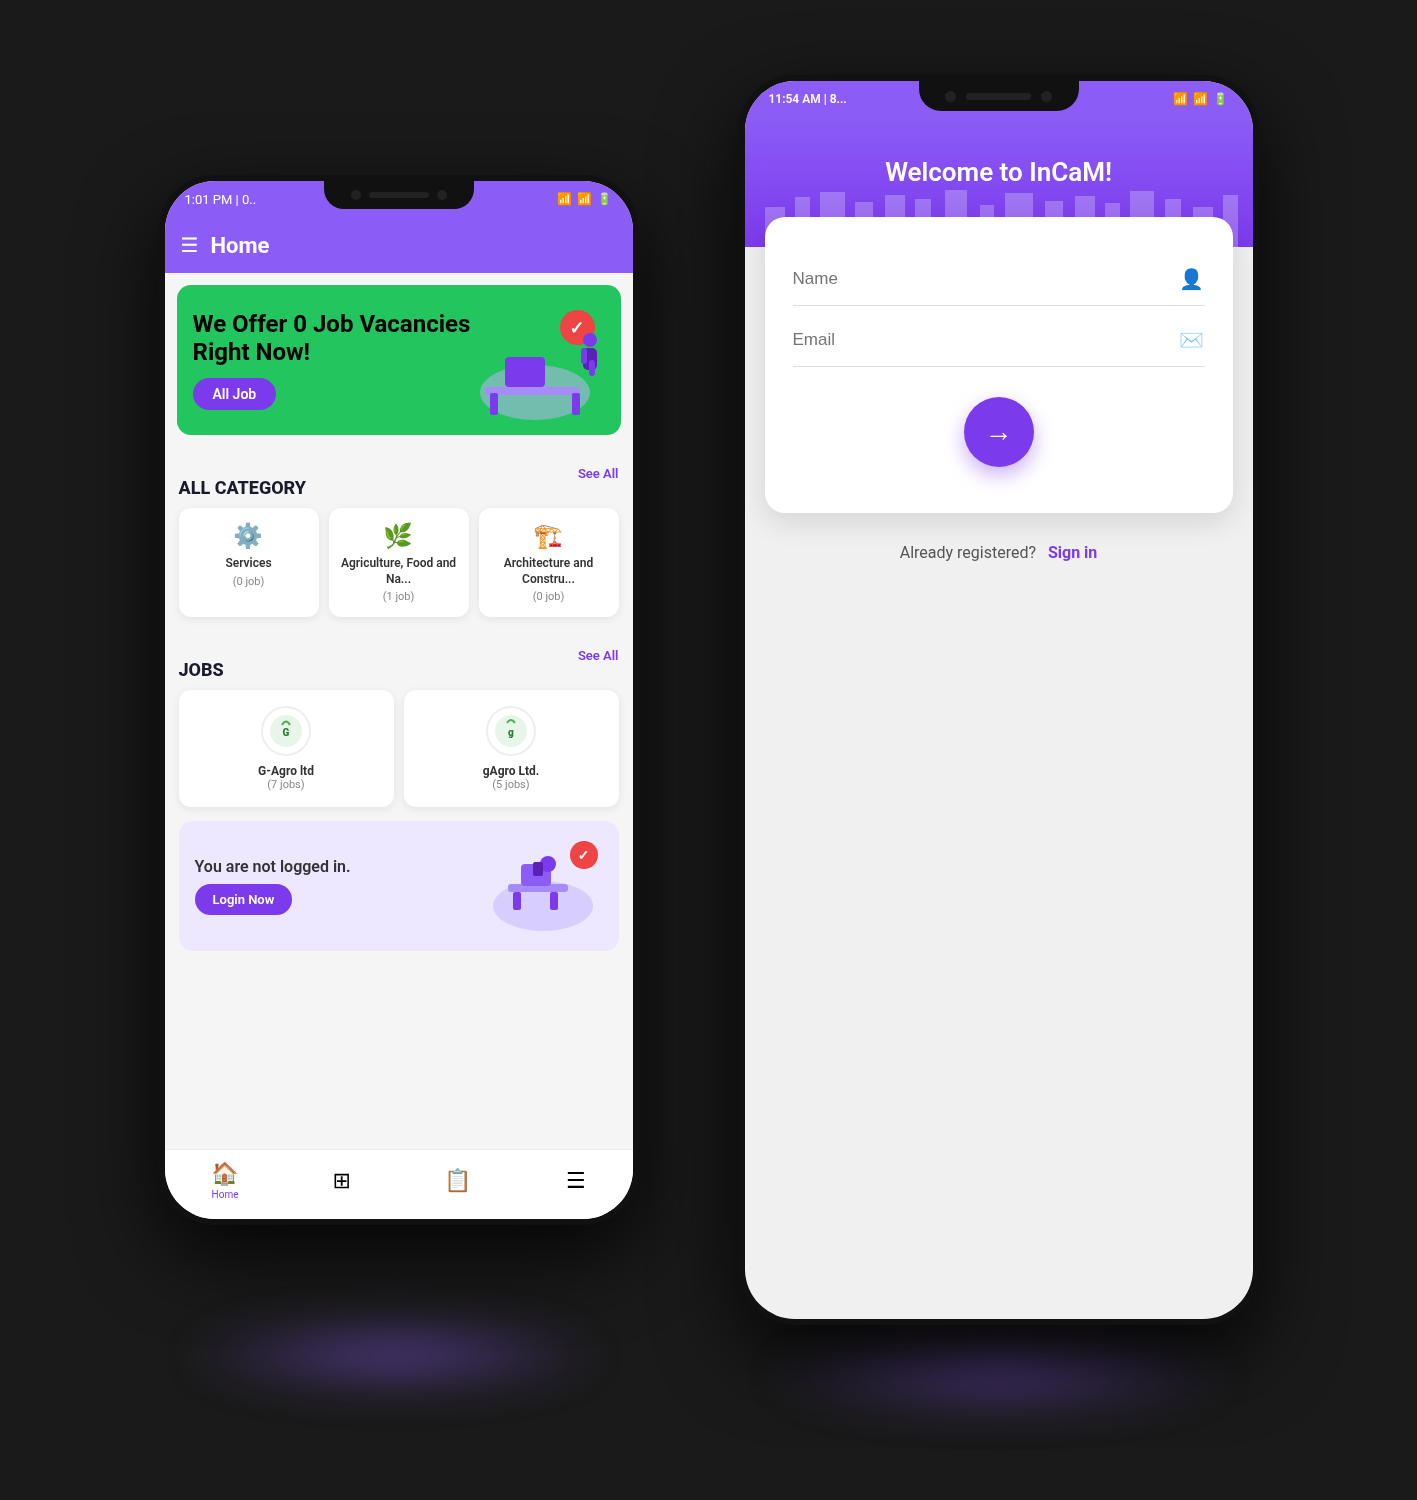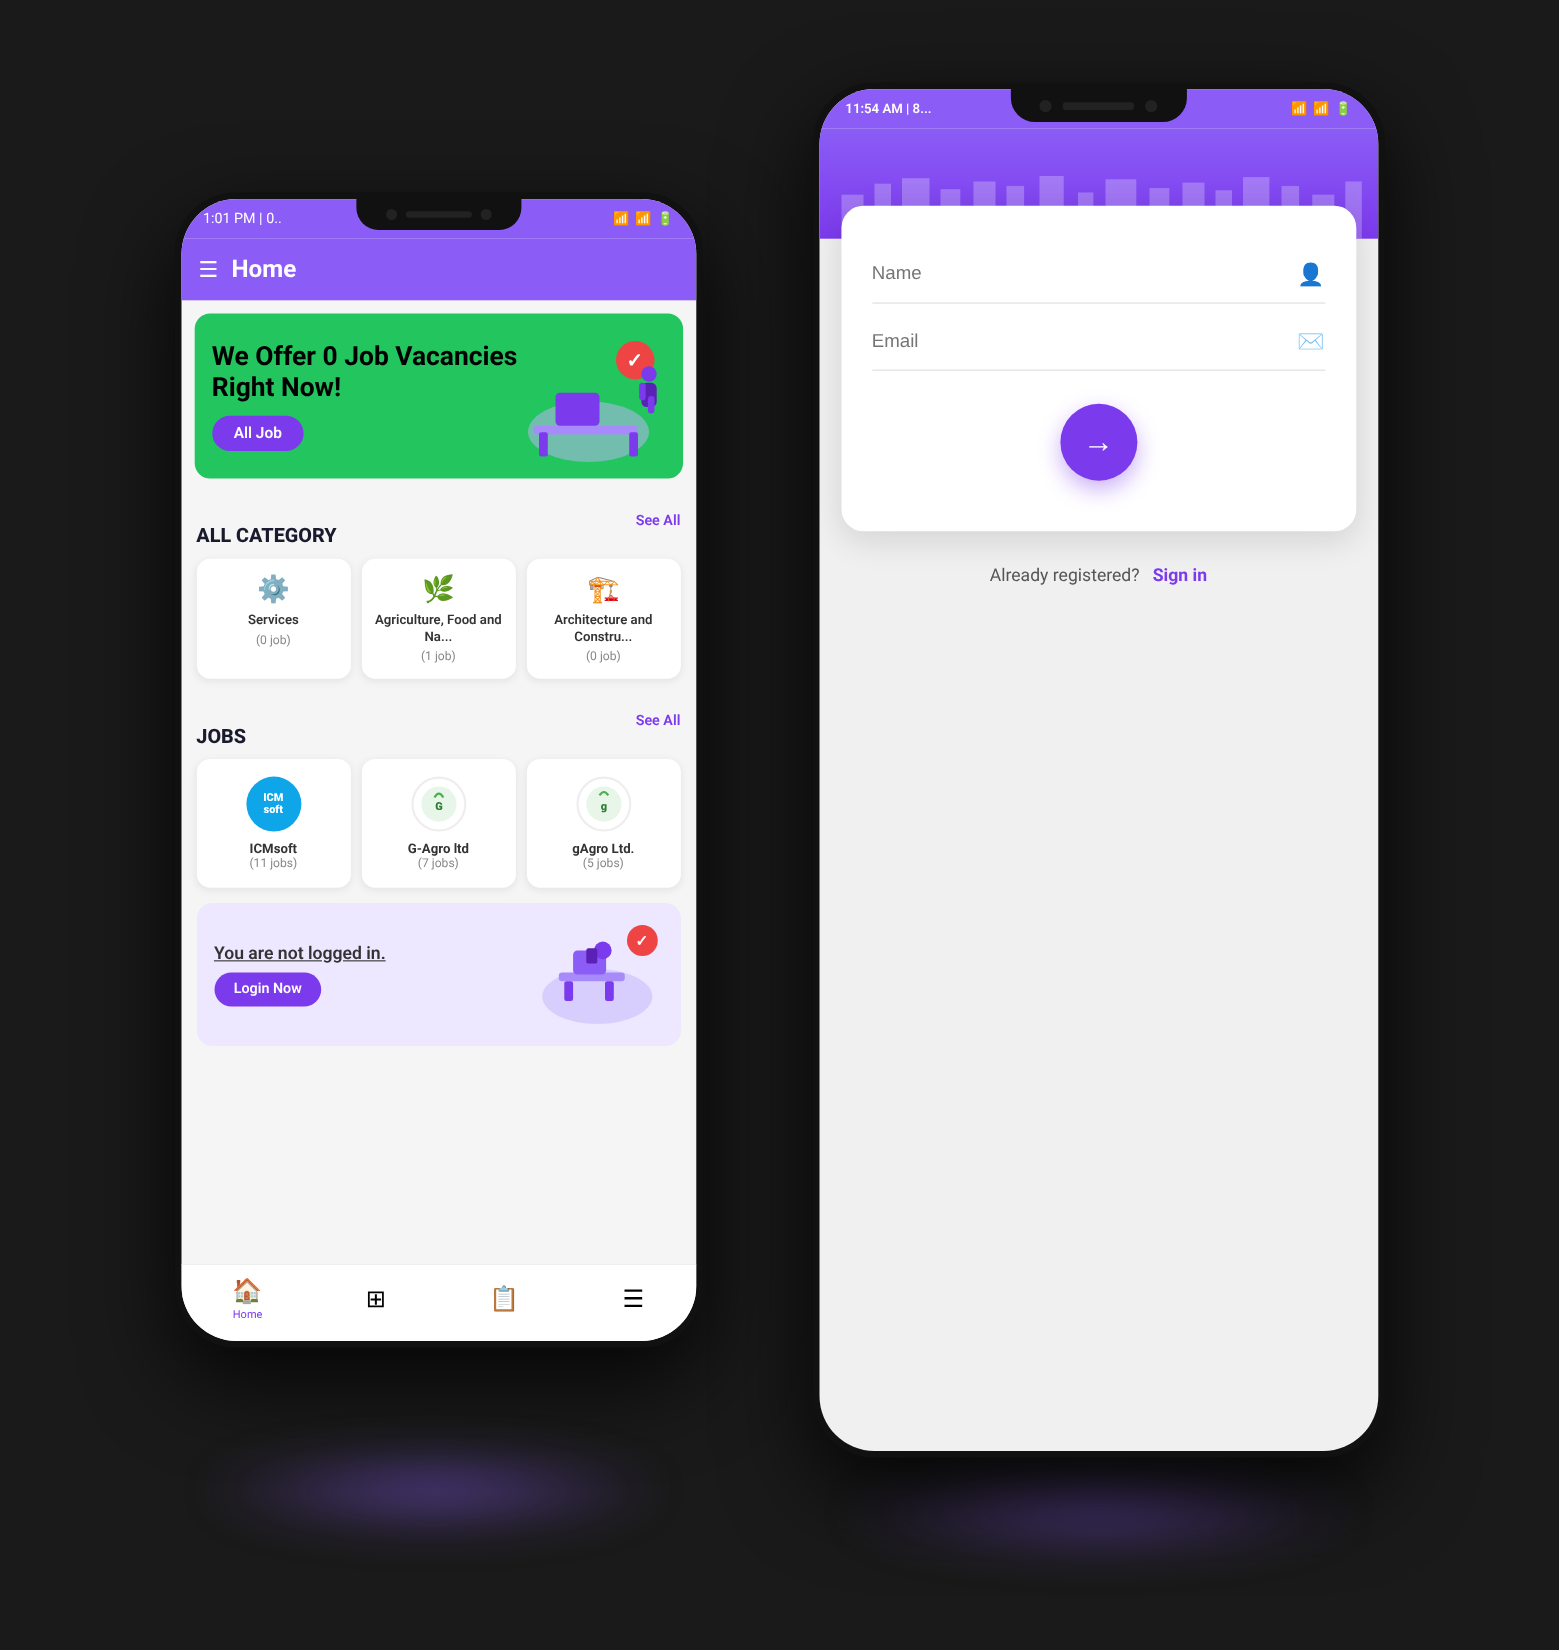--- a/index.html
+++ b/index.html
@@ -257,21 +257,21 @@
     
     .login-banner {
       background: #ede7ff;
       margin: 14px;
       border-radius: 14px;
       padding: 20px 16px;
       display: flex;
       align-items: center;
       justify-content: space-between;
     }
-    .login-text { font-size: 16px; font-weight: 600; color: #333; text-decoration: underline; }
+    .login-text { font-size: 16px; font-weight: 600; color: #333; }
     .login-btn {
       background: #7c3aed;
       color: #fff;
       border: none;
       border-radius: 20px;
       padding: 8px 18px;
       font-size: 13px;
       font-weight: 600;
       display: inline-block;
       margin-top: 8px;
@@ -534,25 +534,20 @@
           </div>
         </div>
       </div>
 
       <div class="section" style="margin-top:14px;">
         <div class="section-header">
           <span class="section-title">JOBS</span>
           <span class="see-all">See All</span>
         </div>
         <div class="company-grid">
-          <div class="company-card">
-            <div class="company-logo logo-icmsoft" style="background:#0ea5e9;color:#fff;font-size:10px;font-weight:900;">ICM<br>soft</div>
-            <div class="company-name">ICMsoft</div>
-            <div class="company-jobs">(11 jobs)</div>
-          </div>
           <div class="company-card">
             <div class="company-logo" style="background:#fff;border:2px solid #eee;">
               <svg width="36" height="36" viewBox="0 0 36 36">
                 <circle cx="18" cy="18" r="16" fill="#e8f5e9"></circle>
                 <text x="18" y="23" text-anchor="middle" font-size="10" fill="#2e7d32" font-weight="900">G</text>
                 <path d="M14 12 Q18 5 22 12" fill="none" stroke="#4caf50" stroke-width="2"></path>
               </svg>
             </div>
             <div class="company-name">G-Agro ltd</div>
             <div class="company-jobs">(7 jobs)</div>
@@ -639,20 +634,21 @@
           <rect x="260" y="6" width="28" height="54" fill="#fff"></rect>
           <rect x="300" y="14" width="18" height="46" fill="#fff"></rect>
           <rect x="330" y="9" width="20" height="51" fill="#fff"></rect>
           <rect x="360" y="16" width="15" height="44" fill="#fff"></rect>
           <rect x="385" y="4" width="24" height="56" fill="#fff"></rect>
           <rect x="420" y="12" width="16" height="48" fill="#fff"></rect>
           <rect x="448" y="20" width="20" height="40" fill="#fff"></rect>
           <rect x="478" y="8" width="15" height="52" fill="#fff"></rect>
         </svg>
 
+        <h2>Welcome to InCaM!</h2>
       </div>
 
       <div class="form-card">
 
         <div class="form-field">
           <input type="text" placeholder="Name" style="">
           <span class="field-icon">👤</span>
         </div>
 
         <div class="form-field">

